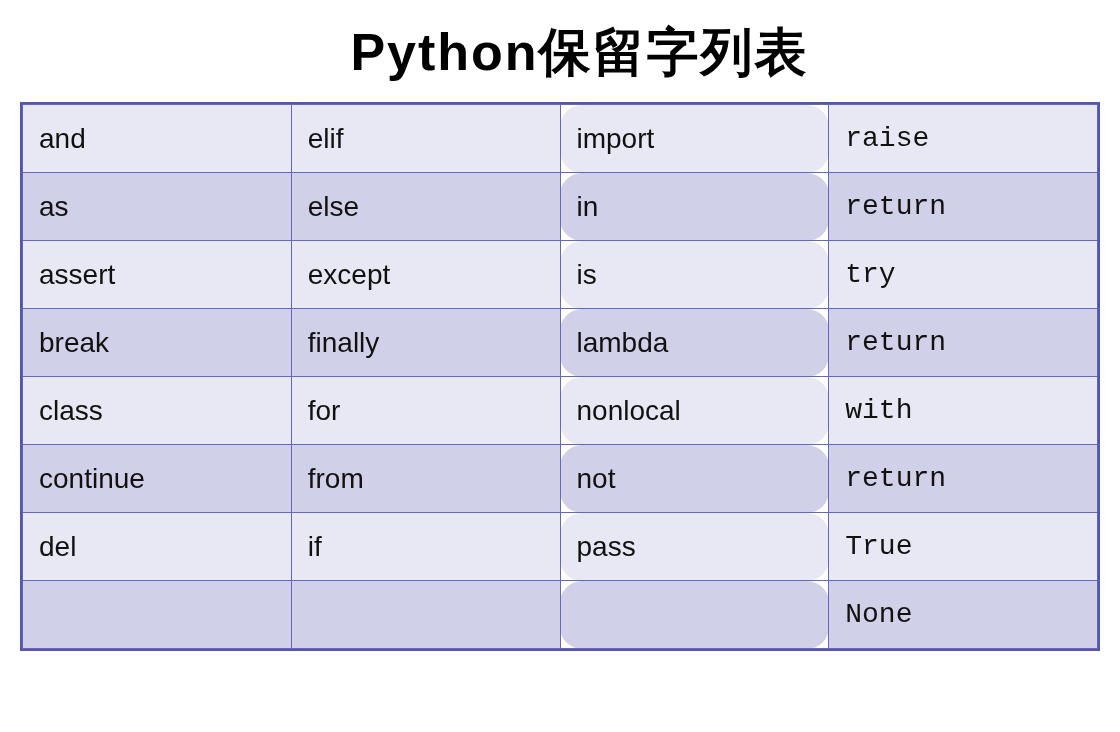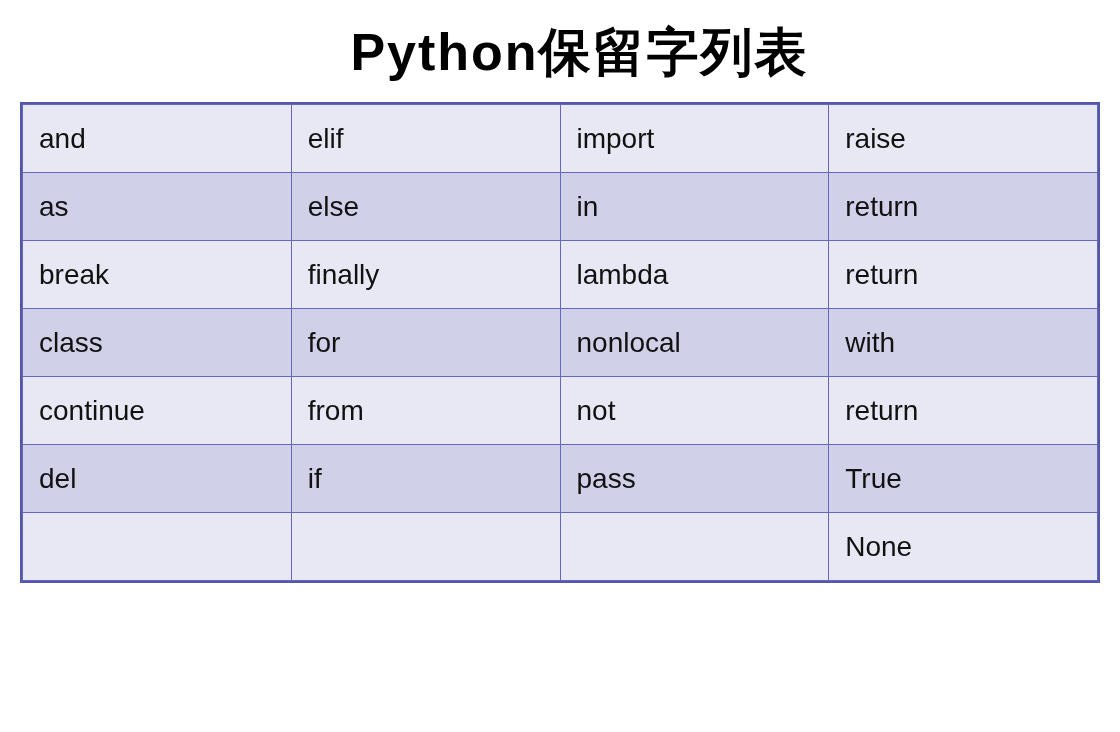--- a/index.html
+++ b/index.html
@@ -60,23 +60,25 @@
     }
 
     td:nth-child(1) {
       width: 25%;
     }
     td:nth-child(2) {
       width: 25%;
     }
     td:nth-child(3) {
       width: 25%;
+      border-radius: 22px;
     }
     td:nth-child(4) {
       width: 25%;
+      font-family: Liberation Mono, monospace;
     }
   </style>
 </head>
 <body>
 
 <h1 class="page-title">Python保留字列表</h1>
 
 <div class="table-wrapper">
   <table>
     <tbody id="table-body">
@@ -84,20 +86,26 @@
           <td>and</td>
           <td>elif</td>
           <td>import</td>
           <td>raise</td>
         </tr>
         <tr>
           <td>as</td>
           <td>else</td>
           <td>in</td>
           <td>return</td>
+        </tr>
+        <tr>
+          <td>assert</td>
+          <td>except</td>
+          <td>is</td>
+          <td>try</td>
         </tr>
         <tr>
           <td>break</td>
           <td>finally</td>
           <td>lambda</td>
           <td>return</td>
         </tr>
         <tr>
           <td>class</td>
           <td>for</td>

